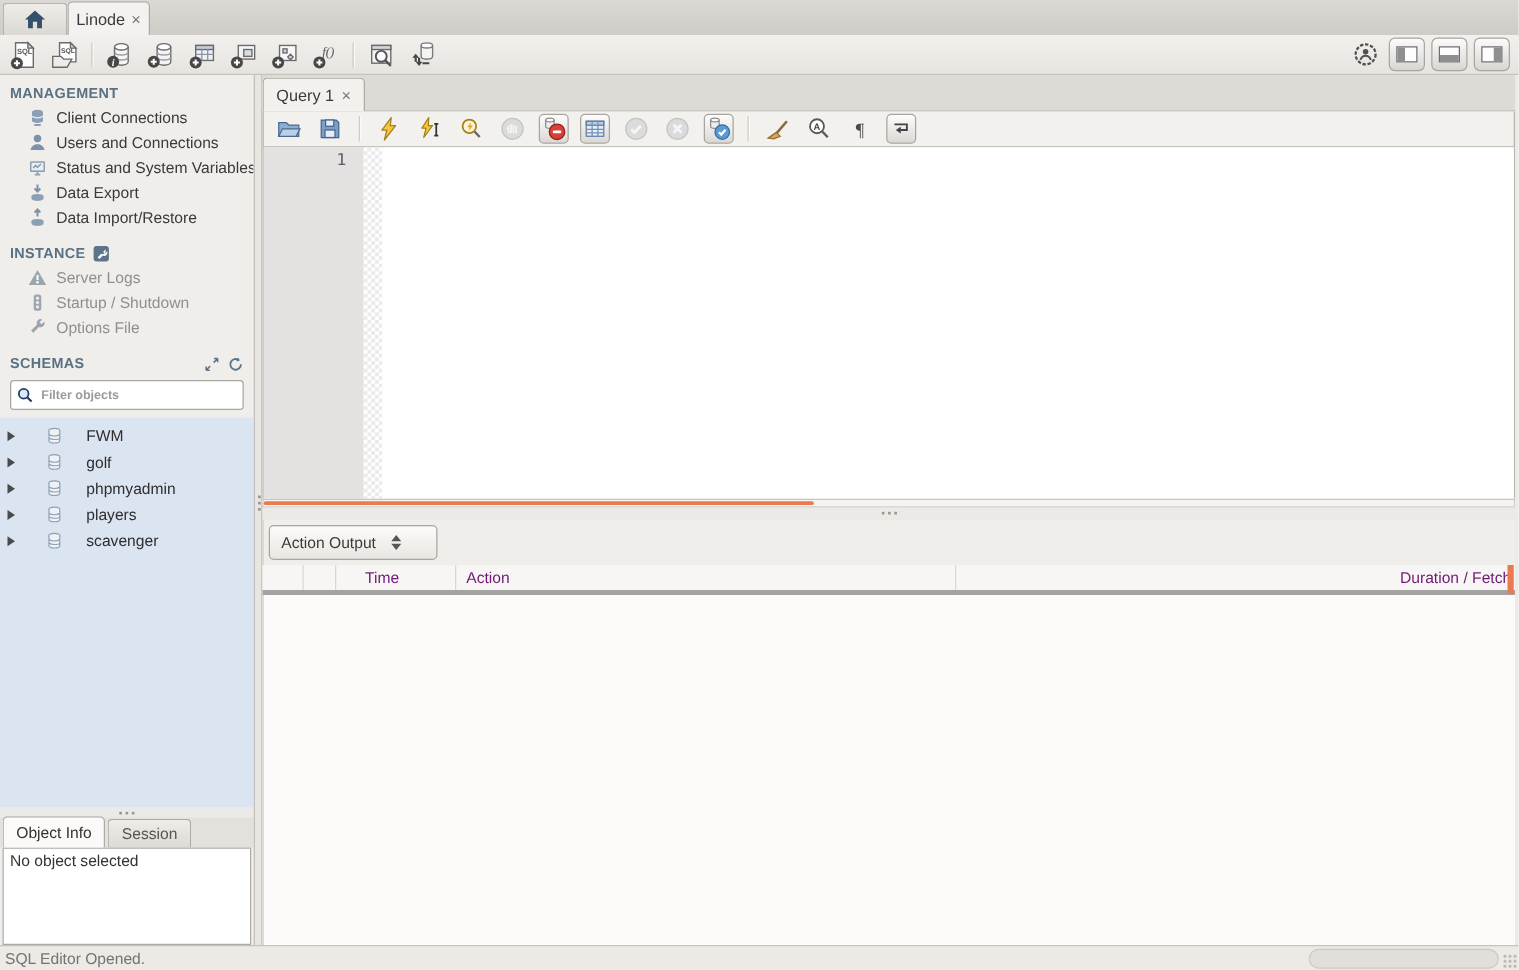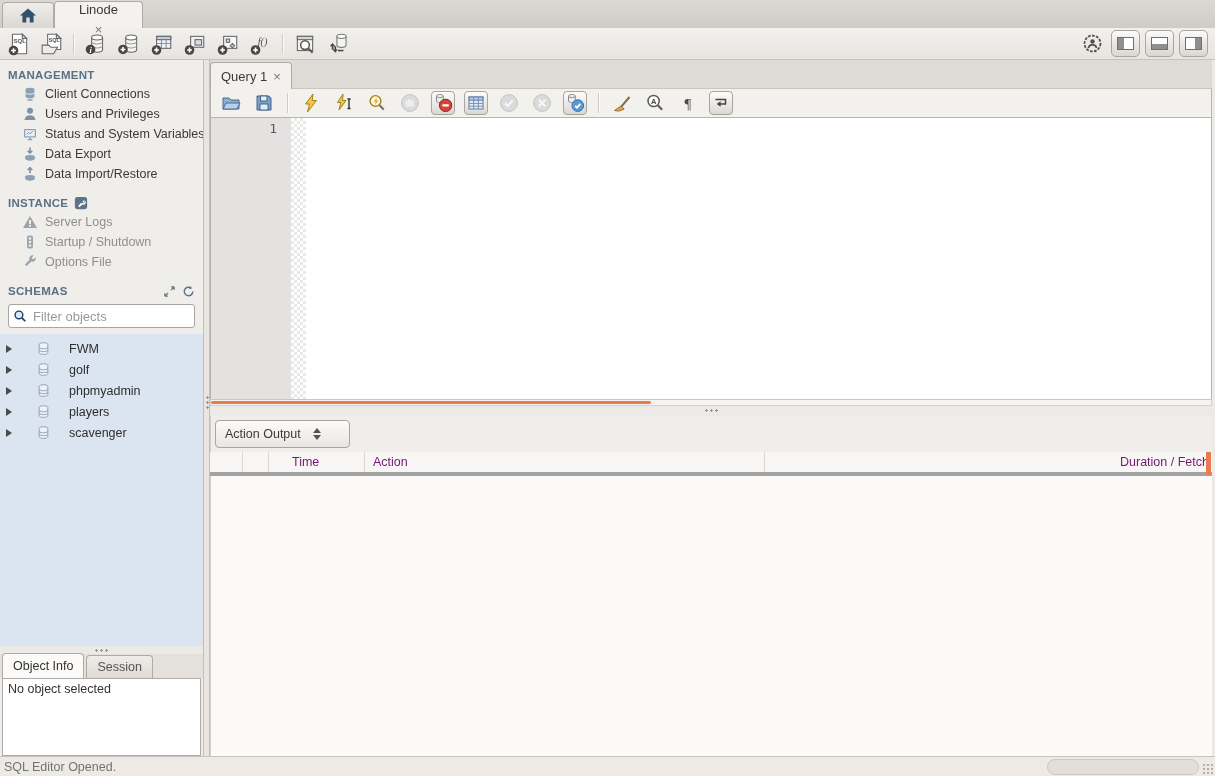--- a/index.html
+++ b/index.html
@@ -5,23 +5,23 @@
   html,body{margin:0;padding:0;}
   body{font-family:"Liberation Sans",sans-serif;font-size:12.5px;color:#3c3c3c;}
   .app{position:relative;width:1215px;height:776px;background:#eceae6;overflow:hidden;}
 
   
   .tabstrip{position:absolute;top:0;left:0;right:0;height:28px;
     background:linear-gradient(#dcd9d4,#cfcbc6);border-bottom:1px solid #b2aea9;}
   .home-tab{position:absolute;left:2px;top:2px;width:50px;height:25px;
     background:linear-gradient(#efedea,#dbd8d3);border:1px solid #aeaaa5;border-bottom:none;
     border-radius:4px 4px 0 0;display:flex;align-items:center;justify-content:center;}
-  .active-tab{position:absolute;left:54px;top:1px;height:26px;padding:0 24px;
+  .active-tab{position:absolute;left:54px;top:1px;height:26px;padding:0 6px;
     background:#f3f2f0;border:1px solid #aeaaa5;border-bottom:none;border-radius:4px 4px 0 0;
-    display:flex;align-items:center;gap:5px;font-size:13px;color:#3a3a3a;z-index:2;flex-direction:column;}
+    display:flex;align-items:center;gap:5px;font-size:13px;color:#3a3a3a;z-index:2;}
   .tab-close{color:#777;font-size:13px;cursor:default;}
 
   
   .main-toolbar{position:absolute;top:28px;left:0;right:0;height:31px;
     background:linear-gradient(#f2f0ed,#e7e4e0);border-bottom:1px solid #c6c2bd;
     display:flex;align-items:center;padding:0 5px;gap:6px;}
   .mbtn{width:27px;height:26px;display:flex;align-items:center;justify-content:center;}
   .sep{width:1px;height:20px;background:#cfcbc6;box-shadow:1px 0 0 #fbfaf9;margin:0 2px;}
   .right-cluster{margin-left:auto;display:flex;align-items:center;gap:5px;padding-right:2px;}
   .ptoggle{width:27px;height:25px;border:1px solid #a9a5a0;border-radius:5px;
@@ -45,21 +45,21 @@
     letter-spacing:.3px;color:#5a7083;display:flex;align-items:center;gap:6px;}
   .sec-h.gap{margin-top:10px;}
   .sec-h .spacer{flex:1;}
   .nav-item{height:20px;display:flex;align-items:center;gap:7px;padding-left:22px;white-space:nowrap;overflow:hidden;}
   .nav-item .nlabel{font-size:12.5px;color:#3a3a3a;}
   .nav-item.disabled .nlabel{color:#8f8f8f;}
   .nicon{width:16px;height:16px;flex:0 0 16px;display:flex;align-items:center;justify-content:center;}
   .filter-wrap{height:22px;margin:4px 8px 6px 8px;background:#fff;border:1px solid #a9a6a2;border-radius:3px;
     display:flex;align-items:center;padding:0 4px;gap:4px;}
   .filter-wrap input{border:none;outline:none;flex:1;font-family:"Liberation Sans",sans-serif;
-    font-size:13px;color:#a21caf;background:transparent;min-width:0;}
+    font-size:10px;color:#a21caf;background:transparent;min-width:0;font-weight:bold;}
   .filter-wrap input::placeholder{color:#9a9a9a;}
   .tree{flex:1;background:#dbe4f1;overflow:hidden;padding-top:4px;}
   .tree-row{height:21px;display:flex;align-items:center;gap:18px;padding-left:6px;}
   .tri{width:0;height:0;border-left:6px solid #4a4a4a;border-top:4px solid transparent;border-bottom:4px solid transparent;flex:0 0 6px;}
   .tree-row .tlabel{font-size:12.5px;color:#2e2e2e;}
   .grip-row{height:8px;display:flex;align-items:center;justify-content:center;background:#eceae6;}
   .grip{width:15px;height:5px;
     background-image:radial-gradient(circle,#9a968f 1px,transparent 1.2px);
     background-size:5px 5px;}
   .info-tabs{height:24px;display:flex;align-items:flex-end;padding-left:2px;gap:2px;background:#e4e1dd;}
@@ -271,21 +271,21 @@
         </span>
       <span class="nlabel">Client Connections</span>
     </div>
     <div class="nav-item">
       <span class="nicon">
           <svg width="16" height="16" viewBox="0 0 16 16">
             <circle cx="8" cy="4.8" r="3" fill="#7d92a6"></circle>
             <path d="M2.4 14c.6-3.3 3-4.7 5.6-4.7s5 1.4 5.6 4.7z" fill="#7d92a6"></path>
           </svg>
         </span>
-      <span class="nlabel">Users and Privileges</span>
+      <span class="nlabel">Users and Connections</span>
     </div>
     <div class="nav-item">
       <span class="nicon">
           <svg width="16" height="16" viewBox="0 0 16 16">
             <rect x="2" y="3" width="12" height="8.5" rx="1" fill="#8ba0b4"></rect>
             <rect x="3.2" y="4.2" width="9.6" height="6.1" fill="#e9eef3"></rect>
             <path d="M4.5 8.4l2-2 1.5 1.5 2.7-2.7" stroke="#7d92a6" fill="none"></path>
             <path d="M5.8 13.6h4.4M8 11.5v2.1" stroke="#8ba0b4" stroke-width="1.4"></path>
           </svg>
         </span>

